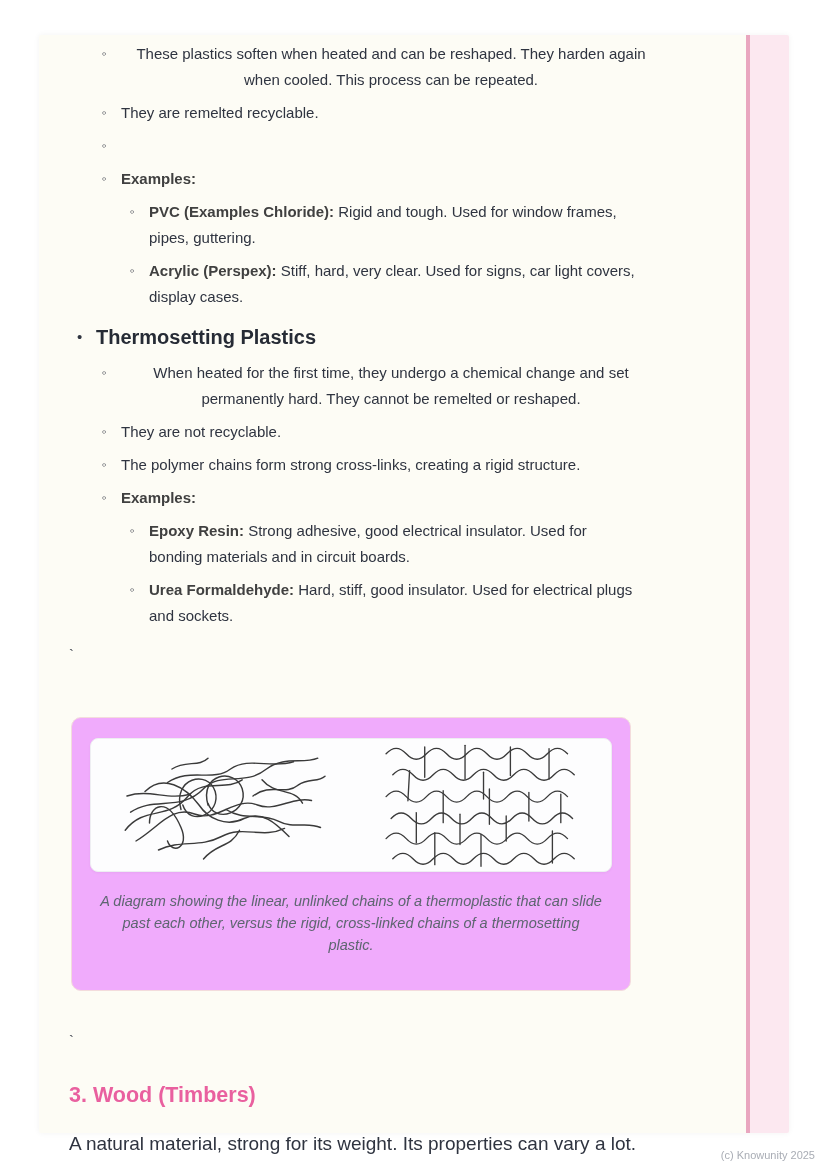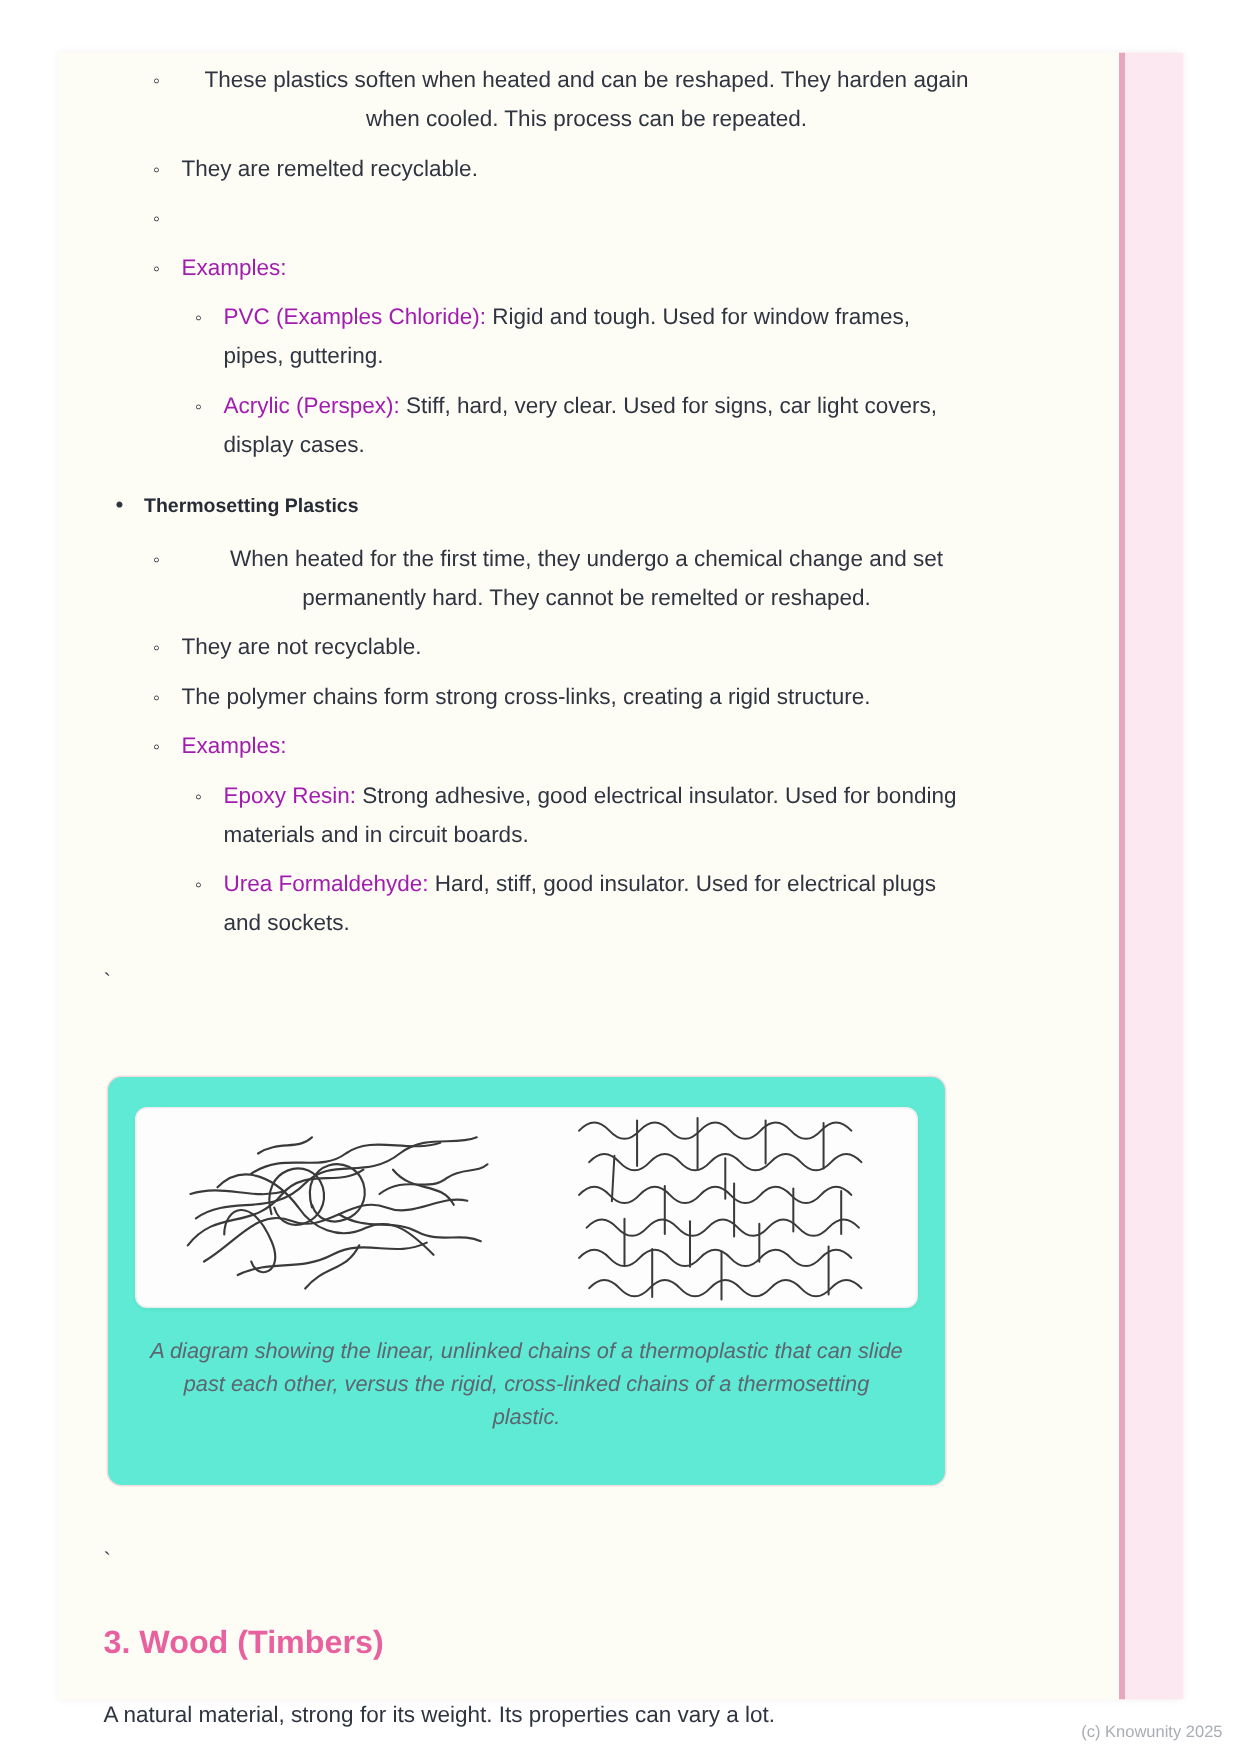--- a/index.html
+++ b/index.html
@@ -47,37 +47,37 @@
   }
   .l1 { margin-left: 8px; }
   .l1 .bullet { width: 19px; font-size: 15px; }
   .l2 { margin-left: 33px; }
   .l2 .bullet { width: 19px; font-size: 13px; }
   .l3 { margin-left: 61px; }
   .l3 .bullet { width: 19px; font-size: 13px; }
   .l2 .txt { max-width: 540px; text-align: center; }
   .l3 .txt { max-width: 495px; }
 
-  .bold { font-weight: normal; color: #a21caf; }
+  .bold { font-weight: bold; color: #404040; }
   .section-bullet { margin-top: 14px; margin-bottom: 10px; }
-  .section-bullet .txt { font-weight: bold; color: #262b35; font-size: 13px; }
+  .section-bullet .txt { font-weight: bold; color: #262b35; font-size: 20px; }
 
   .stray-mark {
     line-height: 20px;
     font-size: 15px;
     color: #3a3f4a;
     margin-left: 0px;
   }
   .stray-1 { margin-top: 16px; }
   .stray-2 { margin-top: 40px; }
 
   .figure-card {
     width: 560px;
     margin: 52px 0 0 2px;
-    background: #5eead4;
+    background: #f0abfc;
     border: 1px solid #f3dcdc;
     border-radius: 10px;
     padding: 20px 18px 34px 18px;
   }
   .figure-panel {
     background: #fdfdfe;
     border: 1px solid #eeeef2;
     border-radius: 8px;
     box-shadow: 0 1px 3px rgba(0,0,0,0.04);
     height: 134px;
@@ -99,21 +99,21 @@
   }
 
   .wood-heading {
     margin: 32px 0 0 0;
     font-size: 21.5px;
     font-weight: bold;
     color: #e9609f;
   }
   .wood-body {
     margin-top: 25px;
-    font-size: 15px;
+    font-size: 19px;
     color: #2f3440;
     line-height: 22px;
   }
 
   .watermark {
     position: absolute;
     top: 1066px;
     left: 646px;
     width: 130px;
     font-size: 11px;

